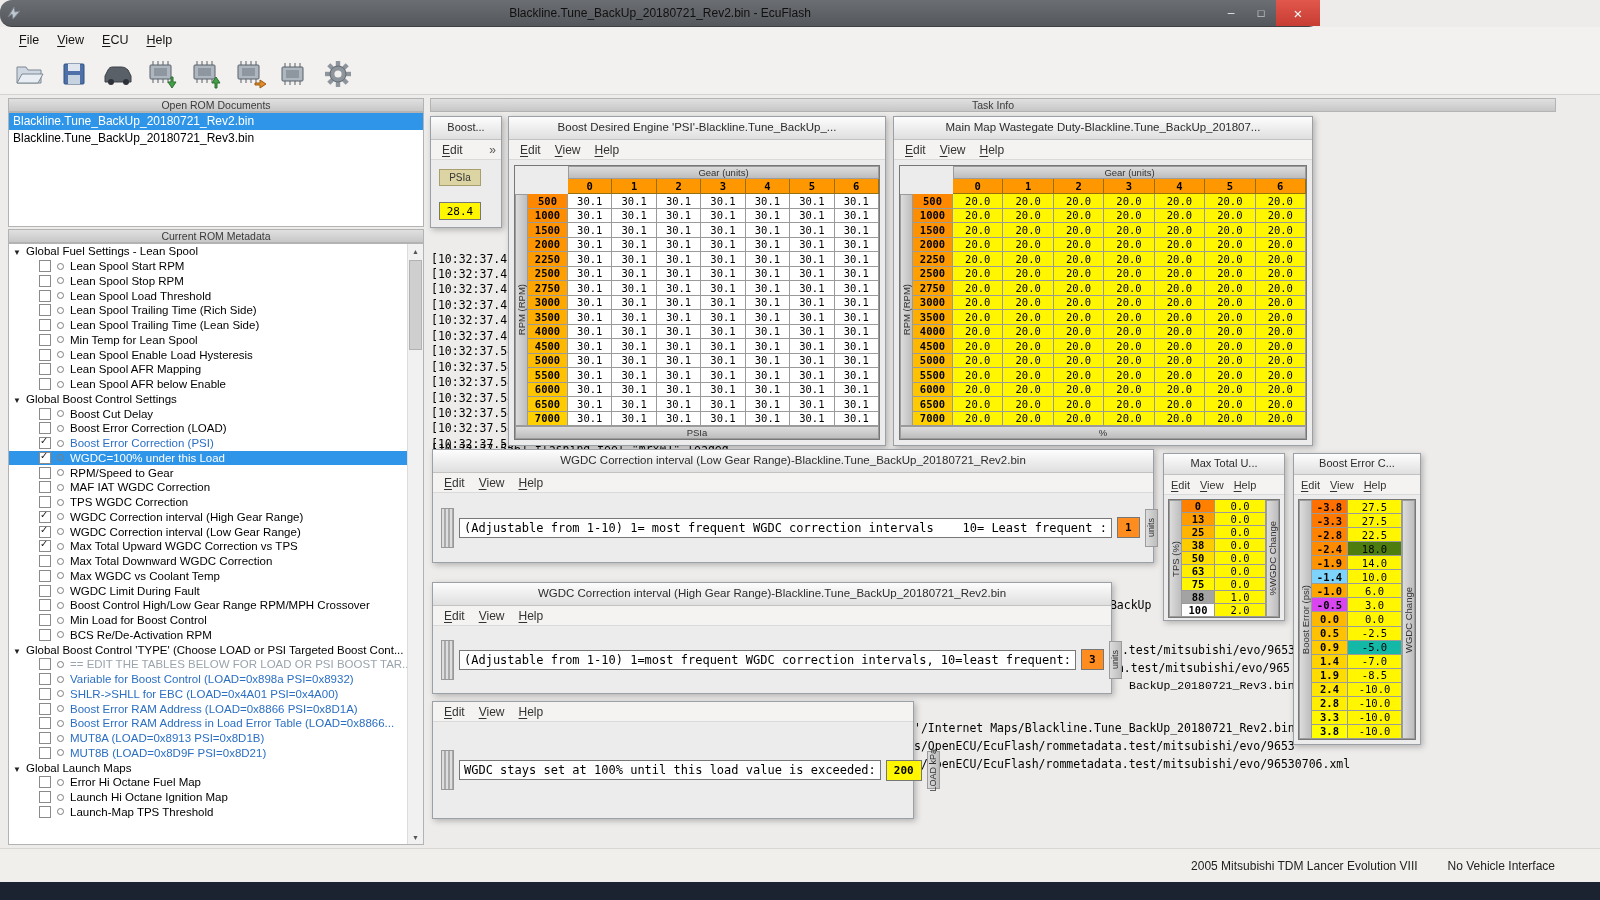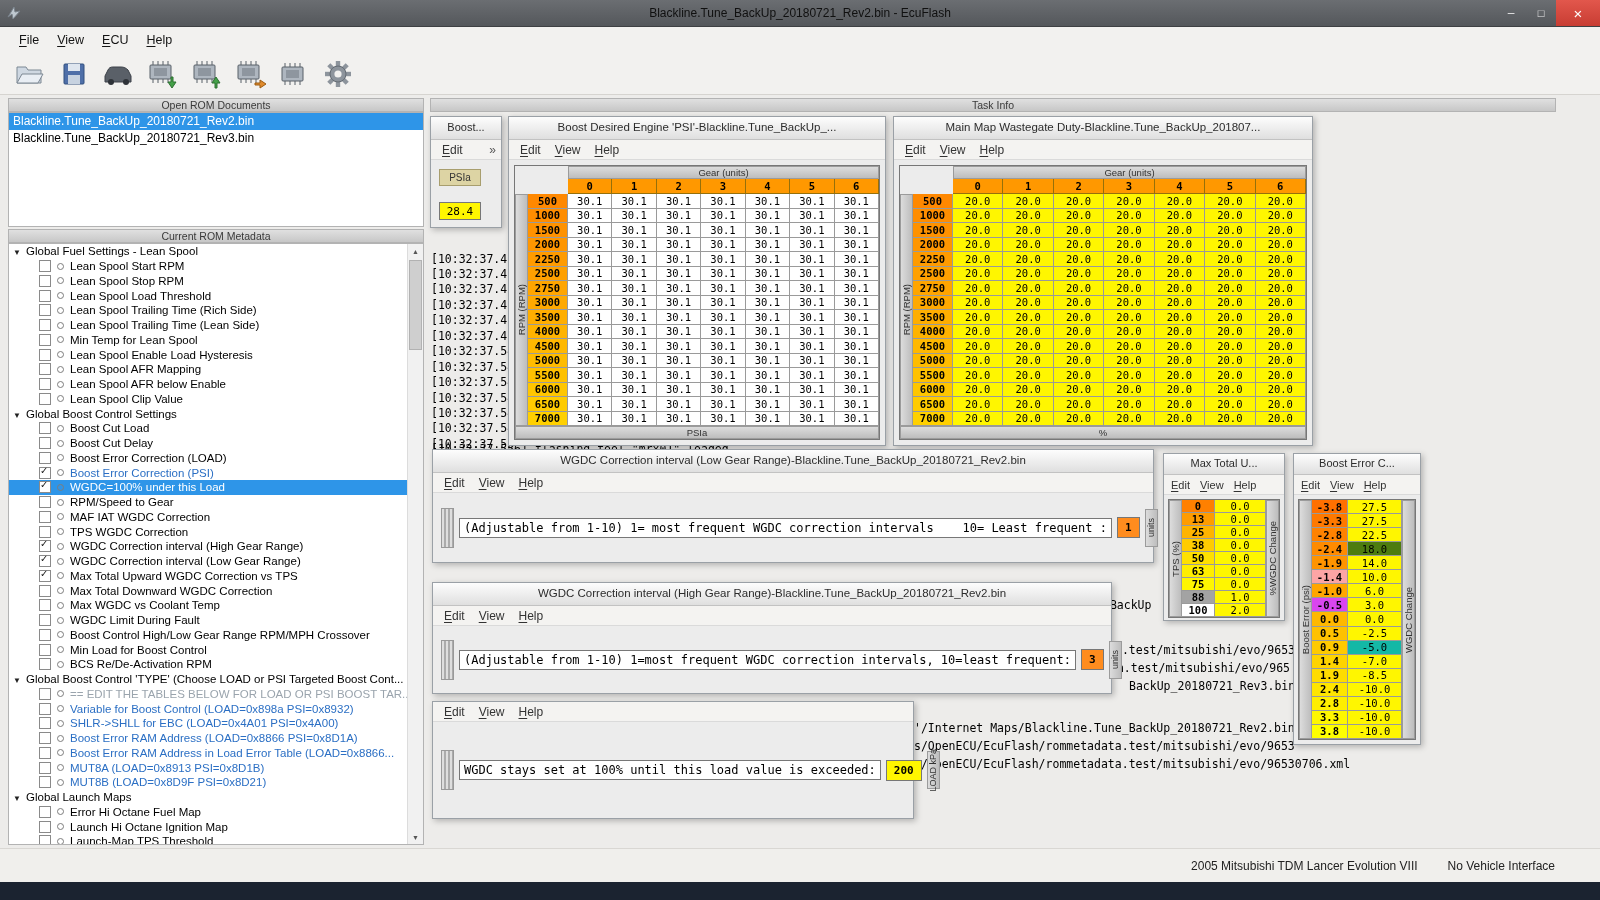--- a/index.html
+++ b/index.html
@@ -1,21 +1,21 @@
 <!DOCTYPE html>
 <html><head>
 <meta charset="utf-8">
 <style>
   html,body{margin:0;padding:0;}
   body{width:1600px;height:900px;overflow:hidden;position:relative;background:#edecea;
        font-family:"Liberation Sans",sans-serif;-webkit-font-smoothing:antialiased;}
 
   
-  .titlebar{position:absolute;left:0;top:0;width:1600px;height:26px;
-    background:linear-gradient(#6b6e72,#54575b);border-bottom:1px solid #3e4043;display:flex;align-items:center;}
+  .titlebar{position:absolute;left:0;top:0;width:1320px;height:26px;
+    background:linear-gradient(#6b6e72,#54575b);border-bottom:1px solid #3e4043;display:flex;align-items:center;border-radius:12px;}
   .app-icon{margin-left:6px;width:16px;height:16px;}
   .title-text{position:absolute;left:0;width:100%;text-align:center;font-size:12px;color:#101010;}
   .tb-controls{position:absolute;right:0;top:0;height:26px;display:flex;align-items:stretch;}
   .tb-btn{width:30px;display:flex;align-items:center;justify-content:center;color:#e9e9e9;font-size:12px;}
   .tb-min::before{content:"–";} .tb-max::before{content:"□";font-size:11px;}
   .tb-close{width:44px;background:linear-gradient(#e2574c,#c83d33);color:#fff;display:flex;align-items:center;justify-content:center;font-size:12px;}
   .tb-close::before{content:"×";font-size:15px;}
 
   
   .menubar{position:absolute;left:0;top:27px;width:1600px;height:26px;background:#f2f1ef;display:flex;align-items:center;padding-left:10px;box-sizing:border-box;}
@@ -57,21 +57,21 @@
   .sarr.dn::before{content:"▼";font-size:7px;}
   .sarr.dn{position:absolute;bottom:0;left:0;right:0;}
   .sthumb{position:absolute;left:1px;right:1px;top:16px;height:88px;background:#cfcfcf;border:1px solid #b2b2b2;}
 
   
   .mdi{position:absolute;left:428px;top:112px;width:1130px;height:736px;}
   .logtext{font-family:"DejaVu Sans Mono",monospace;font-size:11.5px;color:#000;z-index:1;position:absolute;white-space:pre;}
   #left-log{left:3px;top:128px;line-height:15.45px;}
   #flash-log{left:3px;top:330px;}
   #frag0{left:675px;top:486px;} #frag1{left:687px;top:531px;} #frag2{left:682px;top:549px;}
-  #frag3{left:701px;top:567px;} #frag4{left:486px;top:609px;} #frag5{left:486px;top:627px;} #frag6{left:486px;top:645px;}
+  #frag3{left:701px;top:567px;font-family:Liberation Mono, monospace;} #frag4{left:486px;top:609px;} #frag5{left:486px;top:627px;} #frag6{left:486px;top:645px;}
 
   
   .mwin{position:absolute;background:#ececec;border:1px solid #9aa0a6;box-shadow:2px 2px 6px rgba(0,0,0,.25);
     display:flex;flex-direction:column;z-index:5;box-sizing:border-box;}
   .wtitle{height:22px;flex:0 0 auto;background:linear-gradient(#fdfdfd,#dfdfdf);border-bottom:1px solid #c2c2c2;
     text-align:center;font-size:11.5px;color:#2c2c2c;line-height:21px;position:relative;white-space:nowrap;overflow:hidden;padding:0 20px;}
   .wmenu{height:19px;flex:0 0 auto;background:#f4f3f1;border-bottom:1px solid #dadada;display:flex;gap:4px;align-items:center;padding-left:6px;font-size:12px;color:#333;position:relative;}
   .wmenu .mitem{padding:1px 5px;}
   .wmenu.small{font-size:11px;gap:0;padding-left:2px;}
   .chev{position:absolute;right:5px;color:#555;}
@@ -303,33 +303,23 @@
       <div class="trow child">
         <span class="cb"></span>
         <span class="bull"></span>
         <span class="clab">Lean Spool AFR Mapping</span>
       </div>
       <div class="trow child">
         <span class="cb"></span>
         <span class="bull"></span>
         <span class="clab">Lean Spool AFR below Enable</span>
       </div>
-      <div class="trow child">
-        <span class="cb"></span>
-        <span class="bull"></span>
-        <span class="clab">Lean Spool Clip Value</span>
-      </div>
       <div class="trow sec">
         <span class="tri"></span>
         <span class="slab">Global Boost Control Settings</span>
-      </div>
-      <div class="trow child">
-        <span class="cb"></span>
-        <span class="bull"></span>
-        <span class="clab">Boost Cut Load</span>
       </div>
       <div class="trow child">
         <span class="cb"></span>
         <span class="bull"></span>
         <span class="clab">Boost Cut Delay</span>
       </div>
       <div class="trow child">
         <span class="cb"></span>
         <span class="bull"></span>
         <span class="clab">Boost Error Correction (LOAD)</span>
@@ -918,21 +908,21 @@
           <div class="rhead" style="grid-area:1/2/2/3;background:#ff7000">-3.8</div>
           <div class="cell" style="grid-area:1/3/2/4;background:#fff600">27.5</div>
           <div class="rhead" style="grid-area:2/2/3/3;background:#ff7900">-3.3</div>
           <div class="cell" style="grid-area:2/3/3/4;background:#fff600">27.5</div>
           <div class="rhead" style="grid-area:3/2/4/3;background:#ff8200">-2.8</div>
           <div class="cell" style="grid-area:3/3/4/4;background:#fff600">22.5</div>
           <div class="rhead" style="grid-area:4/2/5/3;background:#ff8b00">-2.4</div>
           <div class="cell" style="grid-area:4/3/5/4;background:#4d7c0f">18.0</div>
           <div class="rhead" style="grid-area:5/2/6/3;background:#ff9400">-1.9</div>
           <div class="cell" style="grid-area:5/3/6/4;background:#fff600">14.0</div>
-          <div class="rhead" style="grid-area:6/2/7/3;background:#fca5a5">-1.4</div>
+          <div class="rhead" style="grid-area:6/2/7/3;background:#7dd3fc">-1.4</div>
           <div class="cell" style="grid-area:6/3/7/4;background:#fff600">10.0</div>
           <div class="rhead" style="grid-area:7/2/8/3;background:#ffa600">-1.0</div>
           <div class="cell" style="grid-area:7/3/8/4;background:#fff600">6.0</div>
           <div class="rhead" style="grid-area:8/2/9/3;background:#d946ef">-0.5</div>
           <div class="cell" style="grid-area:8/3/9/4;background:#fff600">3.0</div>
           <div class="rhead" style="grid-area:9/2/10/3;background:#ffb800">0.0</div>
           <div class="cell" style="grid-area:9/3/10/4;background:#fff600">0.0</div>
           <div class="rhead" style="grid-area:10/2/11/3;background:#ffc100">0.5</div>
           <div class="cell" style="grid-area:10/3/11/4;background:#fff600">-2.5</div>
           <div class="rhead" style="grid-area:11/2/12/3;background:#ffca00">0.9</div>

